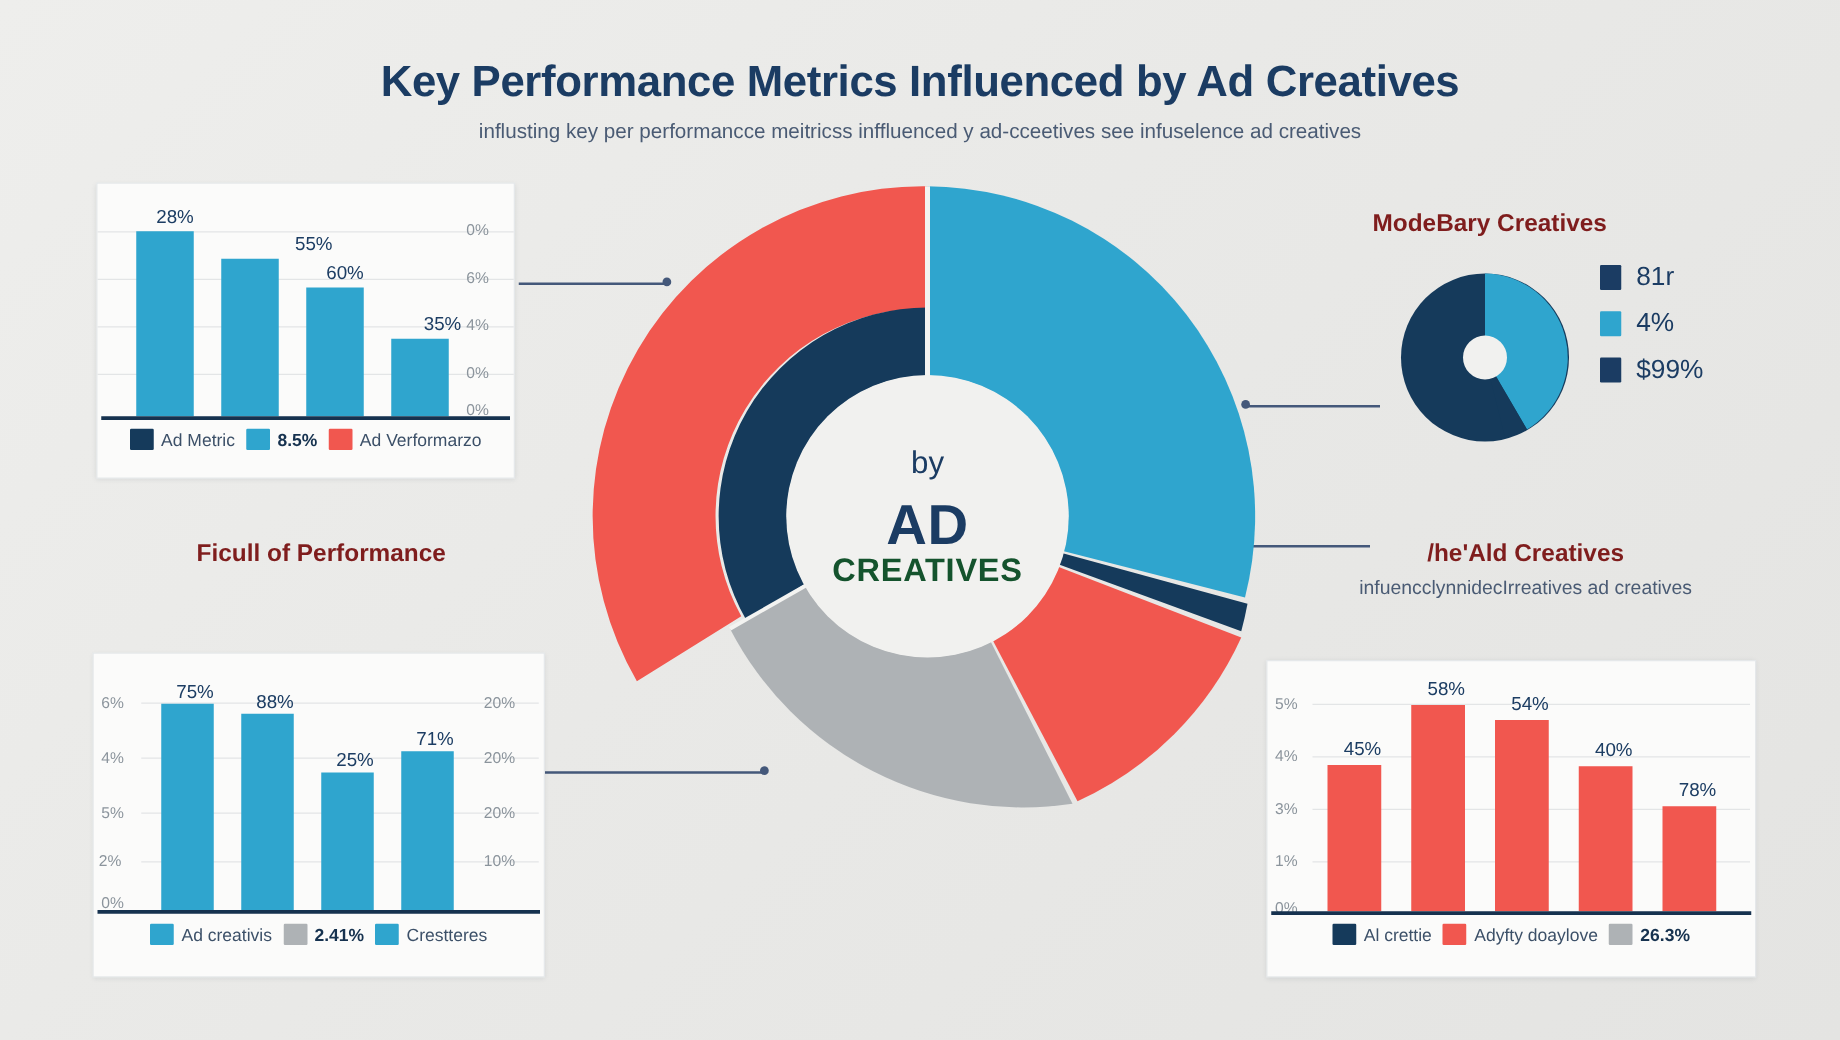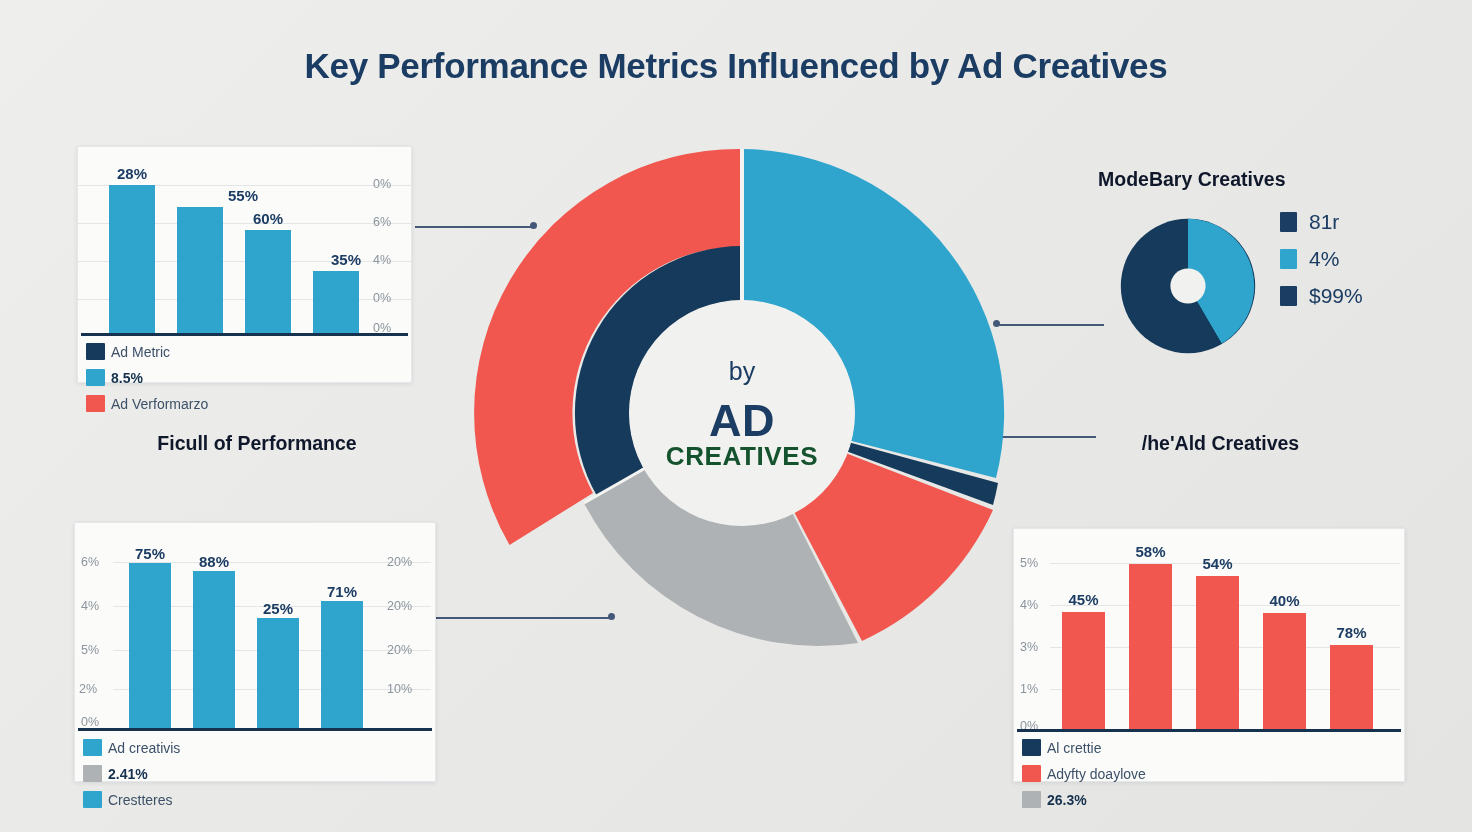--- a/index.html
+++ b/index.html
@@ -26,39 +26,39 @@
   .card{
     position:absolute;background:#fbfbfa;
     box-shadow:0 1px 4px rgba(30,45,70,.10);
     border:1px solid rgba(120,135,155,.16);
   }
   .plot{position:absolute;left:0;right:0;top:0;bottom:0;}
   .grid-line{position:absolute;height:1px;background:#e3e5e6;}
   .axis-base{position:absolute;height:3px;background:#16324f;}
   .bar{position:absolute;bottom:0;}
   .bar-label{
-    position:absolute;font-size:15px;font-weight:bold;color:#1c3d63;
-    text-align:center;white-space:nowrap;
+    position:absolute;font-size:15px;font-weight:normal;color:#1c3d63;
+    text-align:right;white-space:nowrap;
   }
   .tick{
     position:absolute;font-size:12.5px;color:#8b949c;white-space:nowrap;
   }
   .tick.right{text-align:left;}
   .legend{
-    position:absolute;display:flex;justify-content:center;
-    gap:9px;white-space:nowrap;flex-direction:column;
+    position:absolute;display:flex;align-items:center;justify-content:center;
+    gap:9px;white-space:nowrap;
   }
   .legend-item{display:flex;align-items:center;gap:6px;}
   .sw{width:19px;height:17px;display:block;border-radius:1px;}
   .legend-text{font-size:14px;color:#3c5068;}
   .legend-text.strong{font-weight:bold;color:#16324f;}
 
   
   .block{position:absolute;text-align:center;}
-  .block-h{font-size:19.5px;font-weight:bold;color:#0f172a;white-space:nowrap;}
+  .block-h{font-size:19.5px;font-weight:bold;color:#7f1d1d;white-space:nowrap;}
   .block-p{font-size:15.5px;color:#4a5b74;line-height:1.36;margin-top:5px;}
 
   
   .donut-wrap{position:absolute;left:462px;top:133px;width:560px;height:560px;}
   .donut-center{
     position:absolute;left:50%;top:50%;transform:translate(-50%,-50%);
     width:225px;height:225px;border-radius:50%;
     background:#f1f1ef;display:flex;flex-direction:column;
     align-items:center;justify-content:center;
   }
@@ -75,20 +75,21 @@
   
   .conn{position:absolute;height:1.5px;background:#44587a;}
   .dot{position:absolute;width:7px;height:7px;border-radius:50%;background:#44587a;}
 </style>
 </head>
 <body>
 
 <div class="stage">
 
   <div class="title">Key Performance Metrics Influenced by Ad Creatives</div>
+  <div class="subtitle">influsting key per performancce meitricss inffluenced y ad-cceetives see infuselence ad  creatives</div>
 
   <div class="conn" style="left:415px;top:226px;width:118px;"></div>
   <div class="dot" style="left:530px;top:222px;"></div>
 
   <div class="conn" style="left:996px;top:324px;width:108px;"></div>
   <div class="dot" style="left:993px;top:320px;"></div>
 
   <div class="conn" style="left:996px;top:436px;width:100px;"></div>
   <div class="dot" style="left:993px;top:432px;"></div>
 
@@ -260,20 +261,21 @@
       </div>
       <div class="legend-item">
         <span class="sw" style="background:#1b3c63;"></span>
         <span class="legend-text">$99%</span>
       </div>
     </div>
   </div>
 
   <div class="block" style="left:1078px;top:432px;width:285px;">
     <div class="block-h">/he'Ald Creatives</div>
+    <div class="block-p">infuencclynnidecIrreatives ad creatives</div>
   </div>
 
   <div class="card" style="left:1013px;top:528px;width:390px;height:252px;">
     <div class="plot">
       <div class="grid-line" style="left:36px;right:4px;top:34px;"></div>
       <div class="grid-line" style="left:36px;right:4px;top:76px;"></div>
       <div class="grid-line" style="left:36px;right:4px;top:118px;"></div>
       <div class="grid-line" style="left:36px;right:4px;top:160px;"></div>
 
       <div class="tick" style="left:6px;top:27px;">5%</div>

